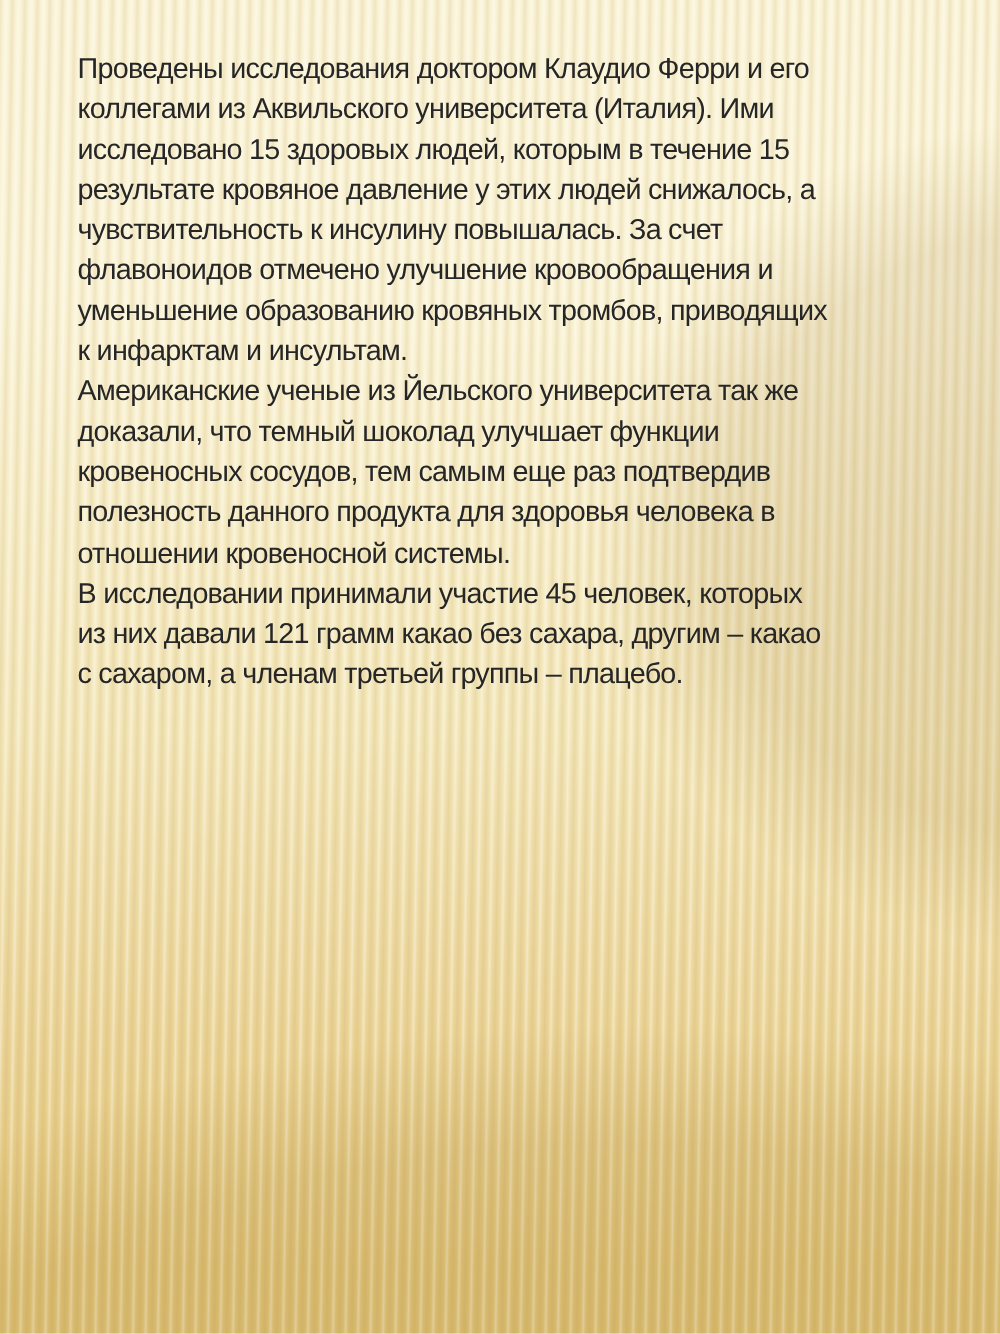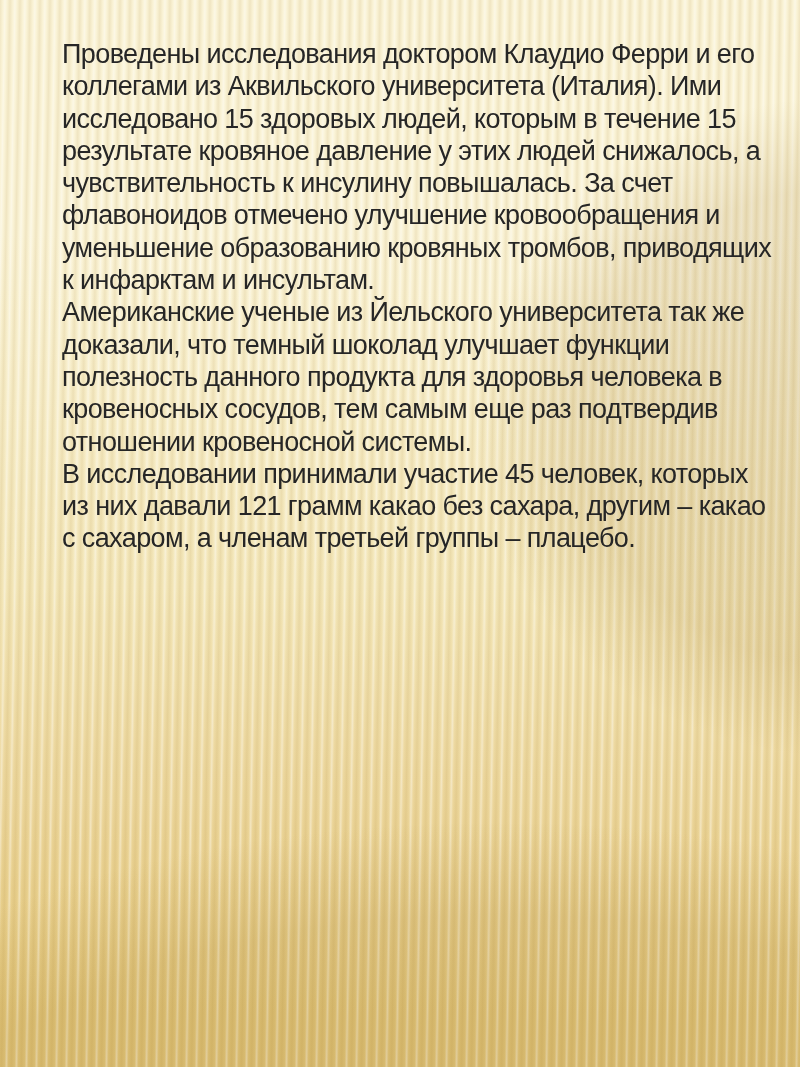--- a/index.html
+++ b/index.html
@@ -51,21 +51,21 @@
     right: 10px;
     color: var(--text);
   }
   .textblock p {
     margin: 0;
     padding: 0;
   }
   .line {
     display: block;
     white-space: nowrap;
-    font-size: 27px;
+    font-size: 23px;
     line-height: 32.3px;
     letter-spacing: -0.6px;
     color: var(--text);
   }
 </style>
 </head>
 <body>
 
 <div class="slide">
   <div class="bg"></div>
@@ -77,22 +77,22 @@
       <span class="line">исследовано 15 здоровых людей, которым в течение 15</span>
       <span class="line">результате кровяное давление у этих людей снижалось, а</span>
       <span class="line">чувствительность к инсулину повышалась. За счет</span>
       <span class="line">флавоноидов отмечено улучшение кровообращения и</span>
       <span class="line">уменьшение образованию кровяных тромбов, приводящих</span>
       <span class="line">к инфарктам и инсультам.</span>
     </p>
     <p>
       <span class="line">Американские ученые из Йельского университета так же</span>
       <span class="line">доказали, что темный шоколад улучшает функции</span>
+      <span class="line">кровеносных сосудов, тем самым еще раз подтвердив</span>
       <span class="line">полезность данного продукта для здоровья человека в</span>
-      <span class="line">кровеносных сосудов, тем самым еще раз подтвердив</span>
       <span class="line">отношении кровеносной системы.</span>
     </p>
     <p>
       <span class="line">В исследовании принимали участие 45 человек, которых</span>
       <span class="line">из них давали 121 грамм какао без сахара, другим – какао</span>
       <span class="line">с сахаром, а членам третьей группы – плацебо.</span>
     </p>
   </div>
 </div>
 

